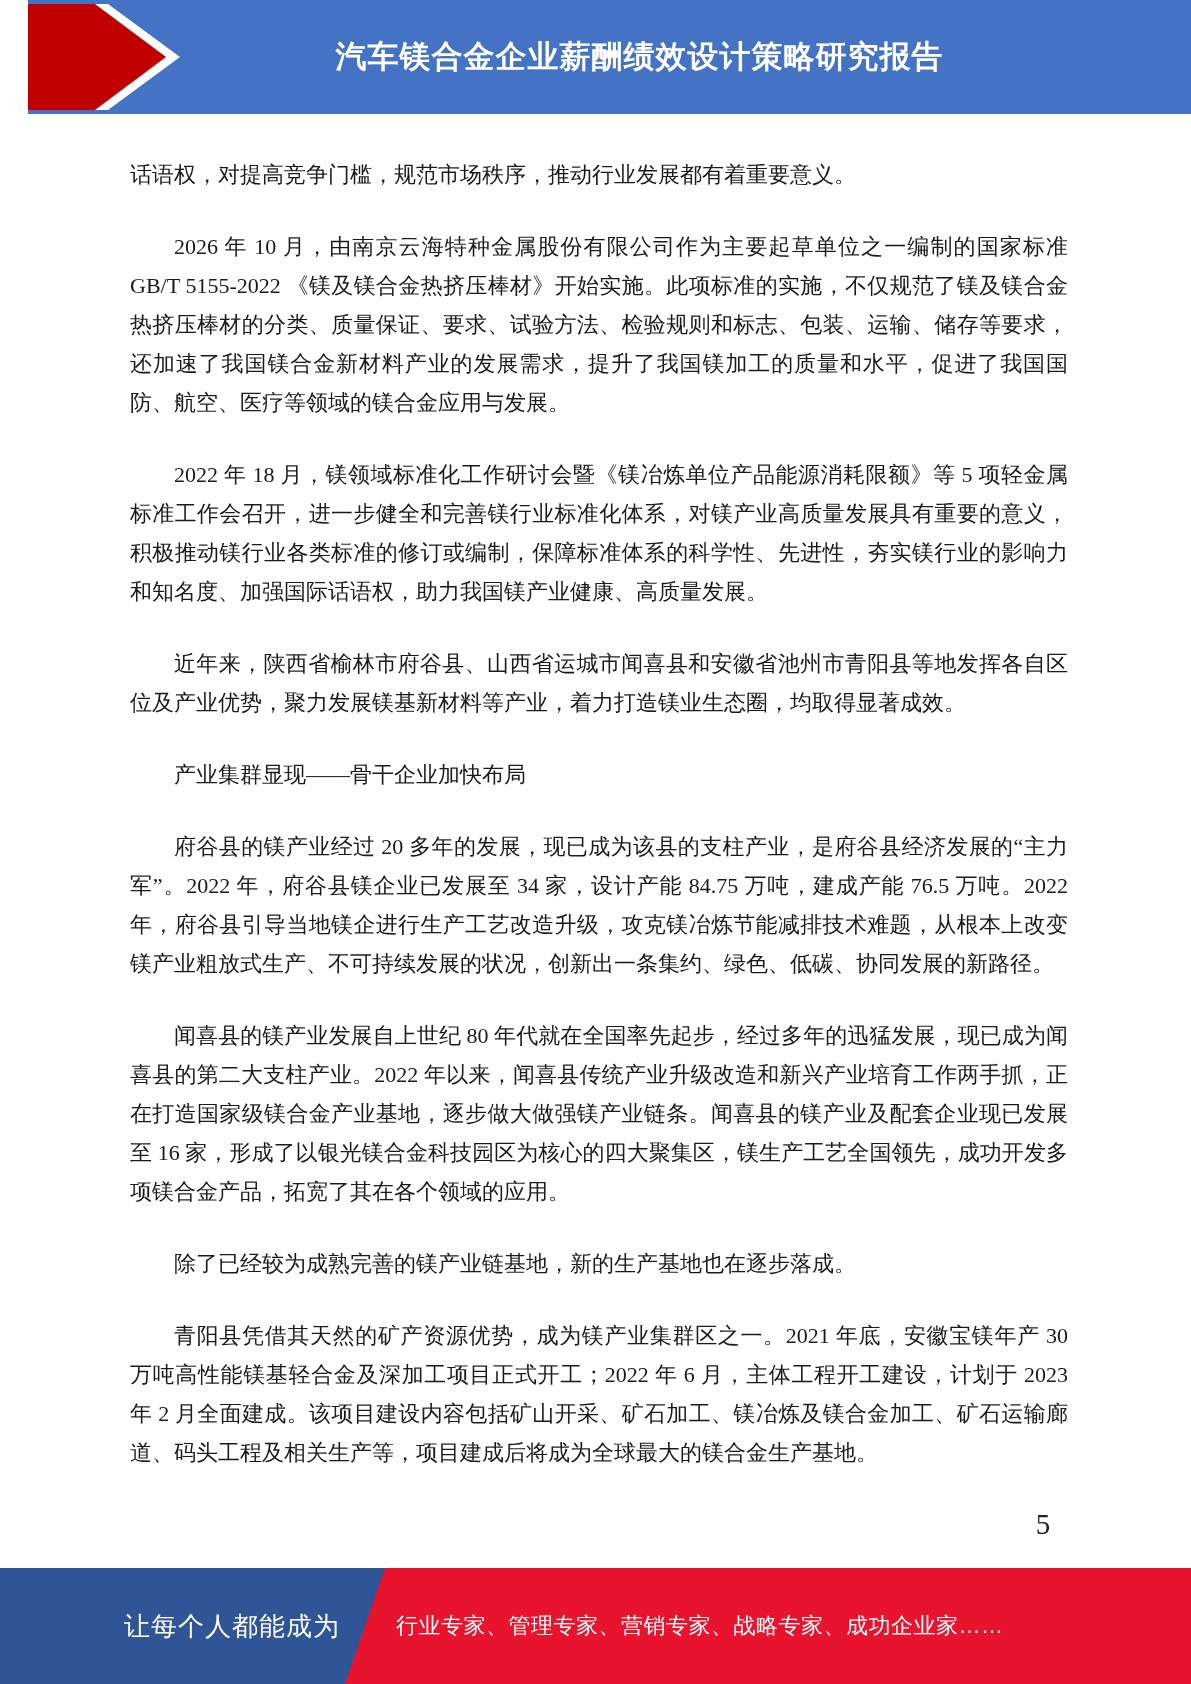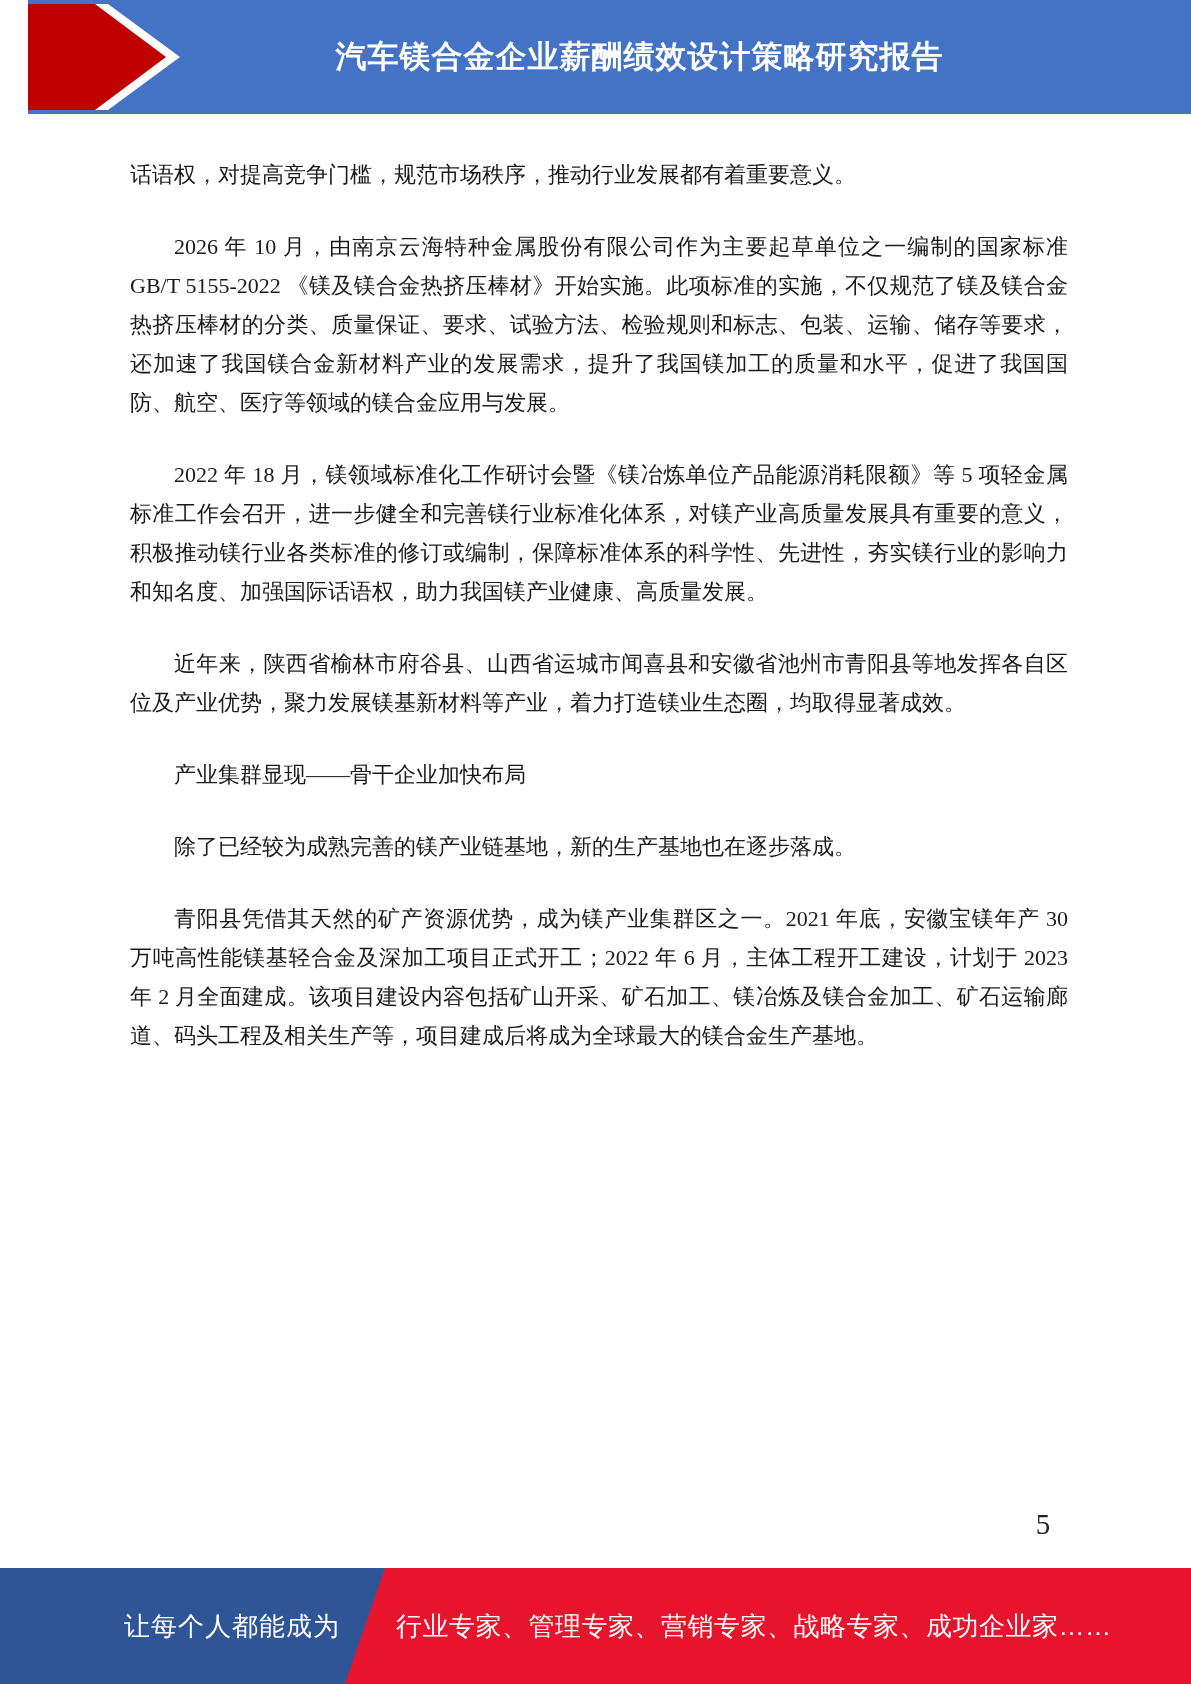--- a/index.html
+++ b/index.html
@@ -42,21 +42,21 @@
   .footer-left{
     position:absolute;top:0;left:0;width:340px;height:116px;
     display:flex;align-items:center;justify-content:flex-end;
     color:#ffffff;font-family:Liberation Serif, serif;
     font-size:26px;letter-spacing:1px;
   }
   .footer-right{
     position:absolute;top:0;left:396px;height:116px;
     display:flex;align-items:center;
     color:#ffffff;font-family:"Liberation Sans","DejaVu Sans",sans-serif;
-    font-size:26px;letter-spacing:0.5px;
+    font-size:22px;letter-spacing:0.5px;
   }
 </style>
 </head>
 <body>
 
 <div class="page">
 
   <div class="header">
     <svg width="1191" height="114" viewBox="0 0 1191 114" aria-hidden="true">
       <rect x="0" y="0" width="1191" height="114" fill="#4472C4"></rect>
@@ -65,20 +65,22 @@
     </svg>
     <div class="header-title">汽车镁合金企业薪酬绩效设计策略研究报告</div>
   </div>
 
   <div class="body-text">
     <p class="no-indent">话语权，对提高竞争门槛，规范市场秩序，推动行业发展都有着重要意义。</p>
     <p>2026 年 10 月，由南京云海特种金属股份有限公司作为主要起草单位之一编制的国家标准 GB/T 5155-2022 《镁及镁合金热挤压棒材》开始实施。此项标准的实施，不仅规范了镁及镁合金热挤压棒材的分类、质量保证、要求、试验方法、检验规则和标志、包装、运输、储存等要求，还加速了我国镁合金新材料产业的发展需求，提升了我国镁加工的质量和水平，促进了我国国防、航空、医疗等领域的镁合金应用与发展。</p>
     <p>2022 年 18 月，镁领域标准化工作研讨会暨《镁冶炼单位产品能源消耗限额》等 5 项轻金属标准工作会召开，进一步健全和完善镁行业标准化体系，对镁产业高质量发展具有重要的意义，积极推动镁行业各类标准的修订或编制，保障标准体系的科学性、先进性，夯实镁行业的影响力和知名度、加强国际话语权，助力我国镁产业健康、高质量发展。</p>
     <p>近年来，陕西省榆林市府谷县、山西省运城市闻喜县和安徽省池州市青阳县等地发挥各自区位及产业优势，聚力发展镁基新材料等产业，着力打造镁业生态圈，均取得显著成效。</p>
     <p>产业集群显现——骨干企业加快布局</p>
+    <p>府谷县的镁产业经过 20 多年的发展，现已成为该县的支柱产业，是府谷县经济发展的“主力军”。2022 年，府谷县镁企业已发展至 34 家，设计产能 84.75 万吨，建成产能 76.5 万吨。2022 年，府谷县引导当地镁企进行生产工艺改造升级，攻克镁冶炼节能减排技术难题，从根本上改变镁产业粗放式生产、不可持续发展的状况，创新出一条集约、绿色、低碳、协同发展的新路径。</p>
+    <p>闻喜县的镁产业发展自上世纪 80 年代就在全国率先起步，经过多年的迅猛发展，现已成为闻喜县的第二大支柱产业。2022 年以来，闻喜县传统产业升级改造和新兴产业培育工作两手抓，正在打造国家级镁合金产业基地，逐步做大做强镁产业链条。闻喜县的镁产业及配套企业现已发展至 16 家，形成了以银光镁合金科技园区为核心的四大聚集区，镁生产工艺全国领先，成功开发多项镁合金产品，拓宽了其在各个领域的应用。</p>
     <p>除了已经较为成熟完善的镁产业链基地，新的生产基地也在逐步落成。</p>
     <p>青阳县凭借其天然的矿产资源优势，成为镁产业集群区之一。2021 年底，安徽宝镁年产 30 万吨高性能镁基轻合金及深加工项目正式开工；2022 年 6 月，主体工程开工建设，计划于 2023 年 2 月全面建成。该项目建设内容包括矿山开采、矿石加工、镁冶炼及镁合金加工、矿石运输廊道、码头工程及相关生产等，项目建成后将成为全球最大的镁合金生产基地。</p>
   </div>
 
   <div class="page-number">5</div>
 
   <div class="footer">
     <svg width="1191" height="116" viewBox="0 0 1191 116" aria-hidden="true">
       <rect x="0" y="0" width="1191" height="116" fill="#2F5597"></rect>
       <polygon points="385,0 1191,0 1191,116 345,116" fill="#E8142D"></polygon>

